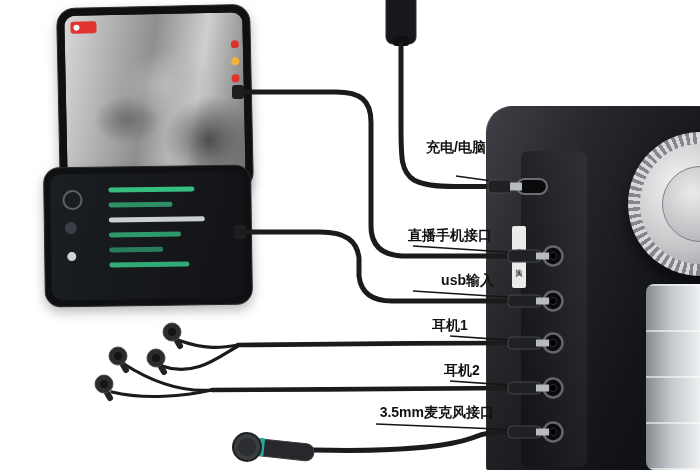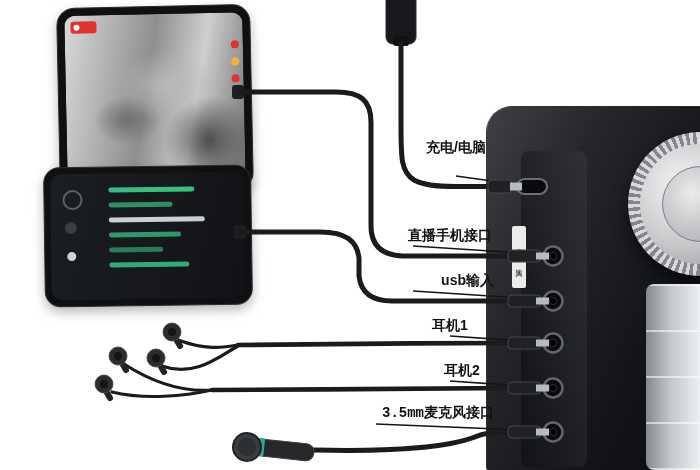--- a/index.html
+++ b/index.html
@@ -64,21 +64,21 @@
   
   .wires{position:absolute;left:0;top:0;width:700px;height:470px;pointer-events:none;}
   
   .lbl{position:absolute;font-size:14px;font-weight:600;color:#111;white-space:nowrap;}
   .lbl-charge{left:416px;top:139px;width:80px;text-align:center;line-height:17px;}
   .lbl-charge span{display:block;}
   .lbl-live{left:408px;top:227px;width:82px;text-align:center;}
   .lbl-accomp{left:412px;top:272px;width:82px;text-align:right;}
   .lbl-h1{left:432px;top:317px;width:60px;text-align:left;}
   .lbl-h2{left:432px;top:362px;width:60px;text-align:center;}
-  .lbl-mic{left:360px;top:404px;width:134px;text-align:right;font-family:Liberation Mono, monospace;}
+  .lbl-mic{left:360px;top:404px;width:134px;text-align:right;}
 </style>
 </head>
 <body>
 
 <div class="stage">
 
   <div class="phone phone1">
     <div class="screen screen1">
       <div class="live-badge"></div>
       <div class="p1-iconcol">

